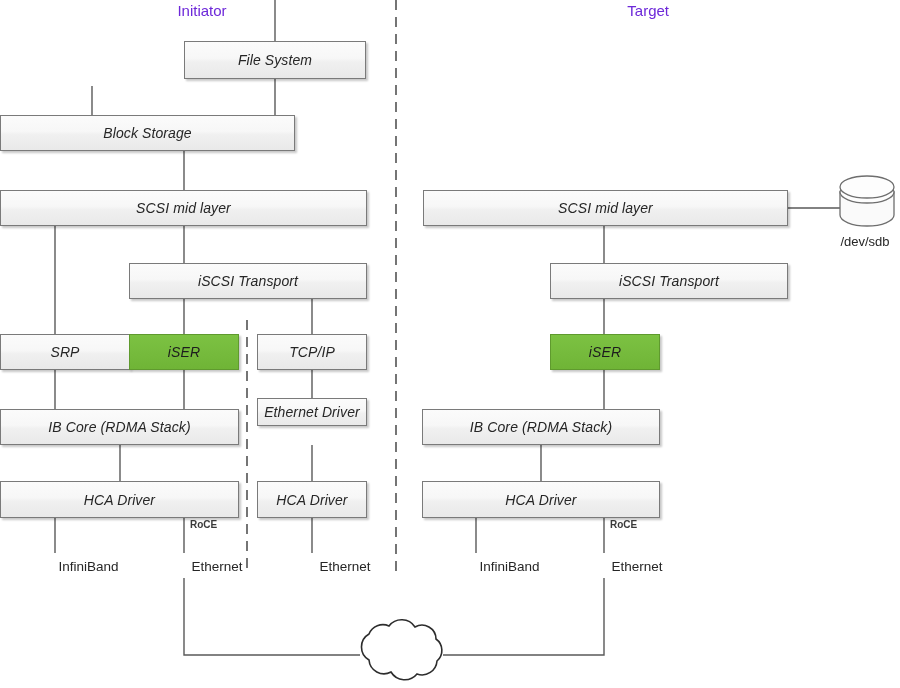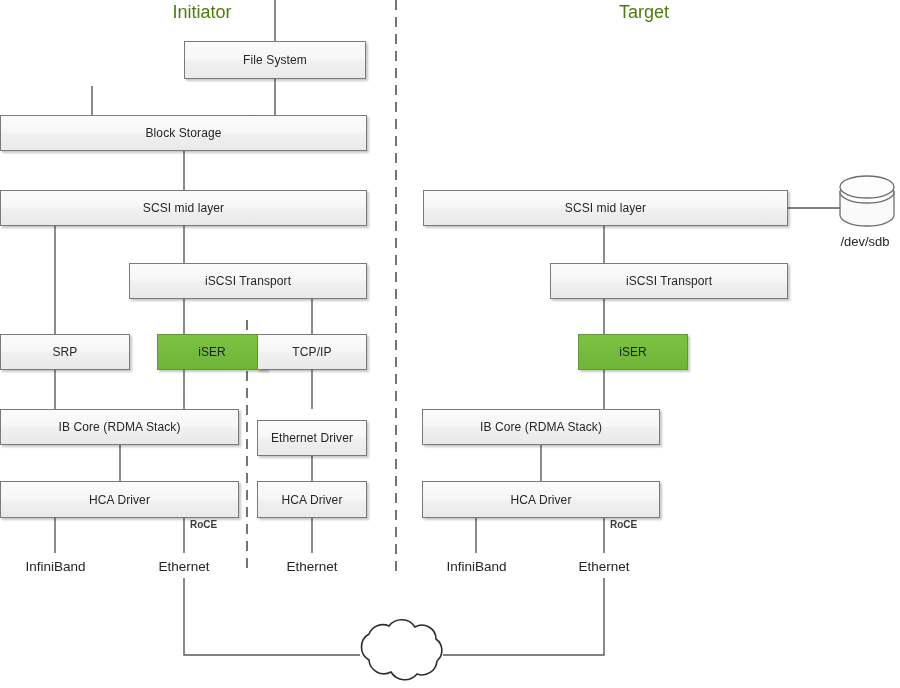--- a/index.html
+++ b/index.html
@@ -13,42 +13,43 @@
   #stage{position:absolute;left:0;top:0;width:900px;height:688px;}
   svg.layer{position:absolute;left:0;top:0;width:900px;height:688px;pointer-events:none;}
 
   .box{
     position:absolute;
     box-sizing:border-box;
     border:1px solid #7a7a7a;
     background:linear-gradient(to bottom,#fbfbfb 0%,#f7f7f7 45%,#f0f0f0 55%,#e9e9e9 100%);
     box-shadow:2px 2px 2px rgba(0,0,0,0.22);
     display:flex;align-items:center;justify-content:center;
-    font-size:12px;
+    font-size:14px;
     color:#262626;
     letter-spacing:.1px;
     white-space:nowrap;
+    font-style:italic;
   }
   .box.green{
     border:1px solid #5f9a2e;
     background:linear-gradient(to bottom,#7cc242 0%,#76bb3d 50%,#6fb436 100%);
     color:#1d1d1d;
-    margin-left:28px;
   }
   .title{
     position:absolute;
-    font-size:18px;
-    color:#4d7c0f;
+    font-size:15px;
+    color:#6d28d9;
     white-space:nowrap;
   }
   .netlabel{
     position:absolute;
     font-size:13.5px;
     color:#262626;
     white-space:nowrap;
+    padding-left:33px;
   }
   .smalllabel{
     position:absolute;
     font-size:10px;
     color:#3a3a3a;
     font-weight:bold;
     white-space:nowrap;
   }
   .devlabel{
     position:absolute;
@@ -122,28 +123,28 @@
              a 15 15 0 0 1 -20 13
              a 16 16 0 0 1 -26 -2
              a 15 15 0 0 1 -22 -12
              a 15 15 0 0 1 0 -26 Z"></path>
   </svg>
 
   <div class="title" style="left:138px;top:2px;width:128px;text-align:center;">Initiator</div>
   <div class="title" style="left:541px;top:2px;width:128px;text-align:right;">Target</div>
 
   <div class="box" style="left:184px;top:41px;width:182px;height:38px;">File System</div>
-  <div class="box" style="left:0px;top:115px;width:367px;height:36px;">Block Storage</div>
+  <div class="box" style="left:0px;top:115px;width:295px;height:36px;">Block Storage</div>
   <div class="box" style="left:0px;top:190px;width:367px;height:36px;">SCSI mid layer</div>
   <div class="box" style="left:129px;top:263px;width:238px;height:36px;">iSCSI Transport</div>
   <div class="box" style="left:0px;top:334px;width:130px;height:36px;">SRP</div>
   <div class="box green" style="left:129px;top:334px;width:110px;height:36px;">iSER</div>
   <div class="box" style="left:257px;top:334px;width:110px;height:36px;">TCP/IP</div>
   <div class="box" style="left:0px;top:409px;width:239px;height:36px;">IB Core (RDMA Stack)</div>
-  <div class="box" style="left:257px;top:420px;width:110px;height:36px;">Ethernet Driver</div>
+  <div class="box" style="left:257px;top:398px;width:110px;height:28px;">Ethernet Driver</div>
   <div class="box" style="left:0px;top:481px;width:239px;height:37px;">HCA Driver</div>
   <div class="box" style="left:257px;top:481px;width:110px;height:37px;">HCA Driver</div>
 
   <div class="smalllabel" style="left:190px;top:519px;">RoCE</div>
 
   <div class="netlabel" style="left:0px;top:559px;width:111px;text-align:center;">InfiniBand</div>
   <div class="netlabel" style="left:129px;top:559px;width:110px;text-align:center;">Ethernet</div>
   <div class="netlabel" style="left:257px;top:559px;width:110px;text-align:center;">Ethernet</div>
 
   <div class="box" style="left:423px;top:190px;width:365px;height:36px;">SCSI mid layer</div>

